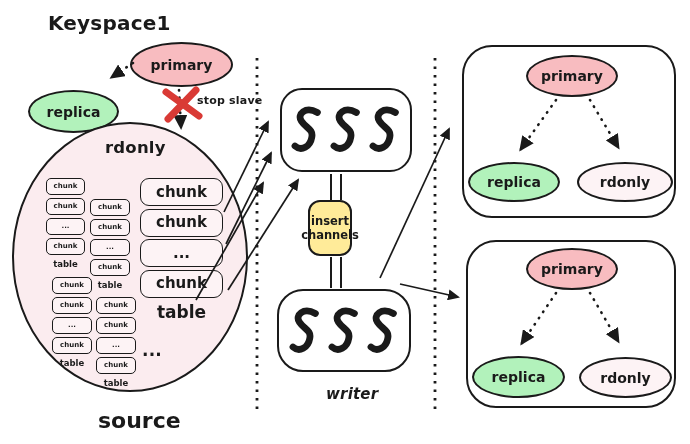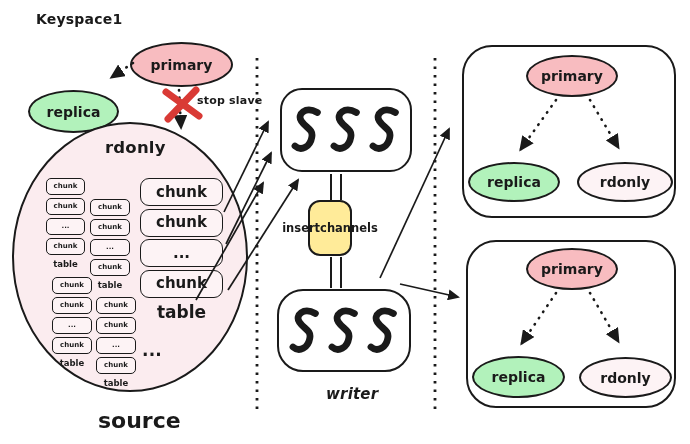--- a/index.html
+++ b/index.html
@@ -45,32 +45,32 @@
     position:absolute;border:2.2px solid var(--ink);border-radius:22px;background:#fff;
     box-sizing:border-box;display:flex;align-items:center;justify-content:center;gap:7px;
   }
   .dest-box{
     position:absolute;border:2.7px solid var(--ink);border-radius:30px;background:#fff;
     box-sizing:border-box;
   }
   #insert-box{
     position:absolute;left:308px;top:200px;width:44px;height:56px;
     border:2.2px solid var(--ink);border-radius:12px;background:var(--yellow);
-    box-sizing:border-box;display:flex;flex-direction:row;align-items:center;justify-content:center;
+    box-sizing:border-box;display:flex;flex-direction:column;align-items:center;justify-content:center;
     font-size:11.5px;font-weight:600;line-height:1.25;
   }
   .caption{position:absolute;font-weight:600;}
   svg.overlay{position:absolute;left:0;top:0;pointer-events:none;}
 </style>
 </head>
 <body>
 
 <div id="canvas">
 
-  <div class="abs hand" style="left:36px;top:11px;font-size:14px;">Keyspace1</div>
+  <div class="abs hand" style="left:48px;top:11px;font-size:20px;">Keyspace1</div>
 
   <div class="oval pink" style="left:130px;top:42px;width:103px;height:45px;">
     <span>primary</span>
   </div>
   <div class="oval green" style="left:28px;top:90px;width:91px;height:43px;">
     <span>replica</span>
   </div>
   <div class="abs hand" style="left:197px;top:94px;font-size:11px;font-weight:600;">stop slave</div>
 
   <div id="source-circle"></div>

